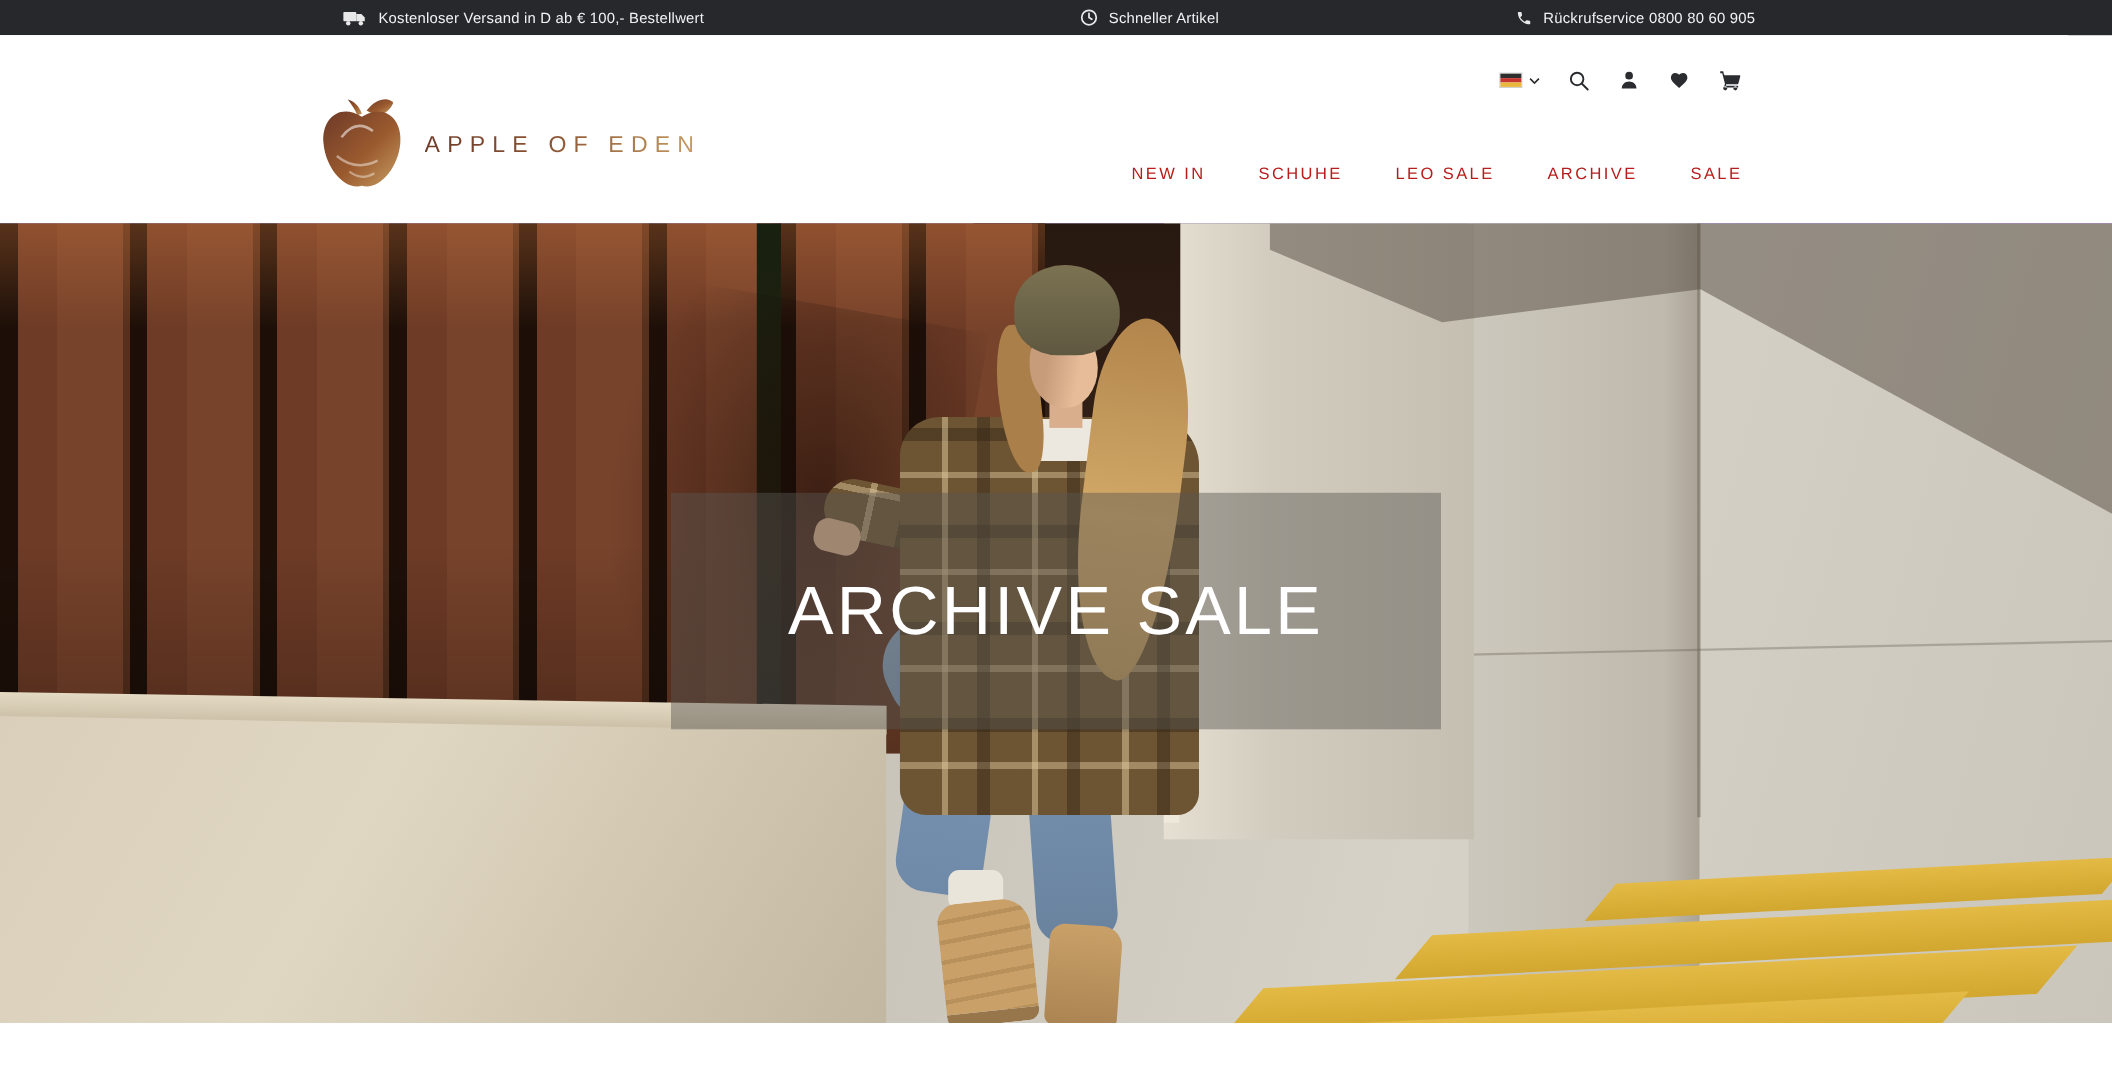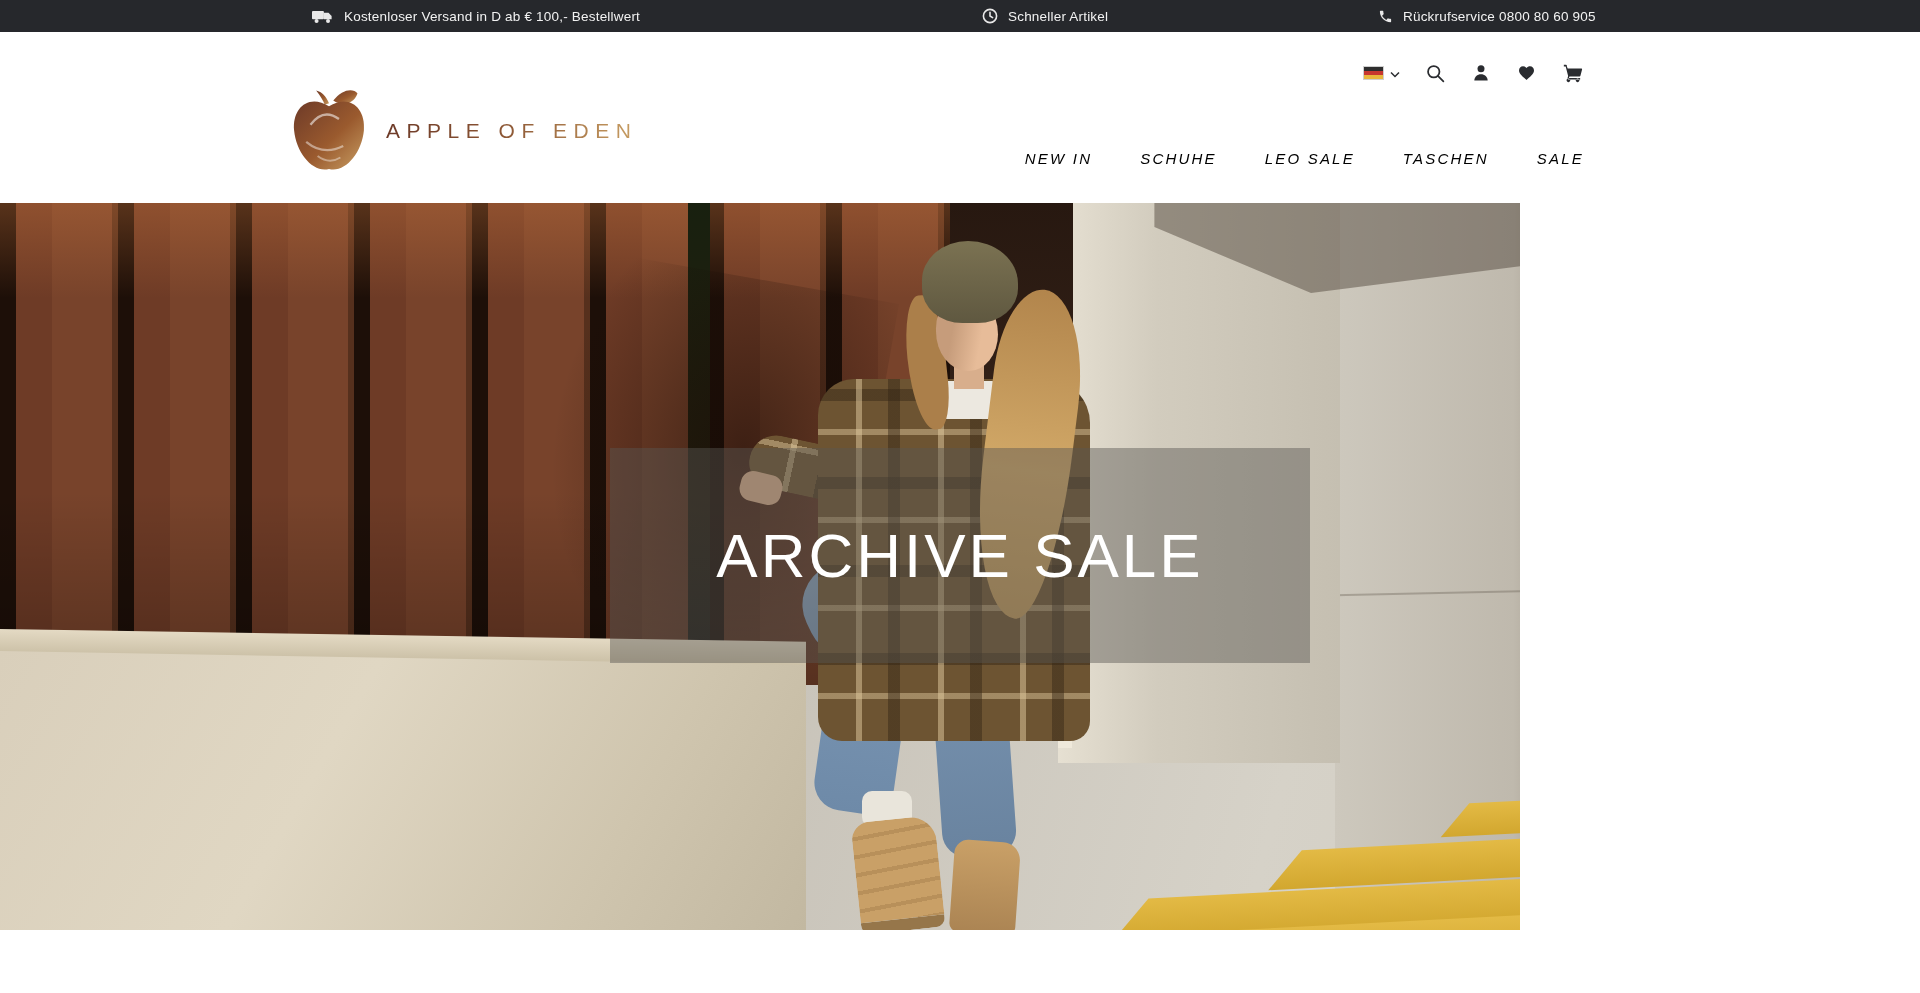--- a/index.html
+++ b/index.html
@@ -23,25 +23,25 @@
     -webkit-background-clip:text; background-clip:text; color:transparent; }
   .header-right { position:absolute; right:-4px; top:30px; display:flex; flex-direction:column;
     align-items:flex-end; }
   .icon-row { display:flex; align-items:center; gap:25px; }
   .icon-btn { display:flex; align-items:center; justify-content:center; cursor:pointer; background:none; border:none; }
   .lang { display:flex; align-items:center; gap:6px; cursor:pointer; }
   .flag { width:21px; height:14px; border:1px solid #cfcfcf; display:flex; flex-direction:column; }
   .flag i { flex:1; display:block; }
   .flag .f1{ background:#2e2e2e; } .flag .f2{ background:#c7372f; } .flag .f3{ background:#e9b73c; }
   .nav-row { display:flex; gap:48px; margin-top:66px; }
-  .nav-link { font-size:15px; letter-spacing:2.2px; color:#000000; text-decoration:none;
-    font-weight:500; cursor:pointer;font-style:italic; }
-
-  
-  .hero { position:relative; width:1520px; height:727px; overflow:hidden; background:#4c1d95; }
+  .nav-link { font-size:15px; letter-spacing:2.2px; color:#b91c1c; text-decoration:none;
+    font-weight:500; cursor:pointer; }
+
+  
+  .hero { position:relative; width:1920px; height:727px; overflow:hidden; background:#4c1d95; }
   .abs { position:absolute; }
   .wall-base { left:0; top:0; width:1920px; height:727px;
     background:linear-gradient(105deg,#b5afa4 0%,#c6c1b7 38%,#d6d2c8 68%,#cbc6bb 100%); }
   .wall-left-face { left:1335px; top:0; width:210px; height:727px;
     background:linear-gradient(90deg,#cdc8bd,#bfb9ad 85%,#a9a295); }
   .corner-line { left:1543px; top:0; width:3px; height:540px; background:rgba(96,90,78,.45); }
   .wall-seam { left:1335px; top:385px; width:585px; height:2px; background:rgba(96,90,78,.35);
     transform:rotate(-1.2deg); }
   .pillar { left:1058px; top:0; width:282px; height:560px;
     background:linear-gradient(90deg,#e6e0d2 0%,#d2ccbe 35%,#c5bfb1 100%); }
@@ -206,21 +206,21 @@
         <button class="icon-btn">
           <svg width="22" height="22" viewBox="0 0 24 24">
               <path d="M7 18c-1.1 0-2 .9-2 2s.9 2 2 2 2-.9 2-2-.9-2-2-2zm10 0c-1.1 0-2 .9-2 2s.9 2 2 2 2-.9 2-2-.9-2-2-2zM5.3 5l.9 2H21c.6 0 1 .5.9 1.1l-1.8 6.9c-.1.5-.5.9-1 .9H8l-.4 1.6h12.2v1.6H7c-.7 0-1.2-.7-1-1.3l.7-2.5L4 5H2V3h2.4c.4 0 .8.3.9.7z" fill="#2a2c30"></path>
             </svg>
         </button>
       </div>
       <nav class="nav-row">
         <a class="nav-link">NEW IN</a>
         <a class="nav-link">SCHUHE</a>
         <a class="nav-link">LEO SALE</a>
-        <a class="nav-link">TASCHEN</a>
+        <a class="nav-link">ARCHIVE</a>
         <a class="nav-link">SALE</a>
       </nav>
     </div>
   </div>
 </div>
 
 <div class="hero">
   <div class="abs wall-base"></div>
   <div class="abs wall-left-face"></div>
   <div class="abs corner-line"></div>

